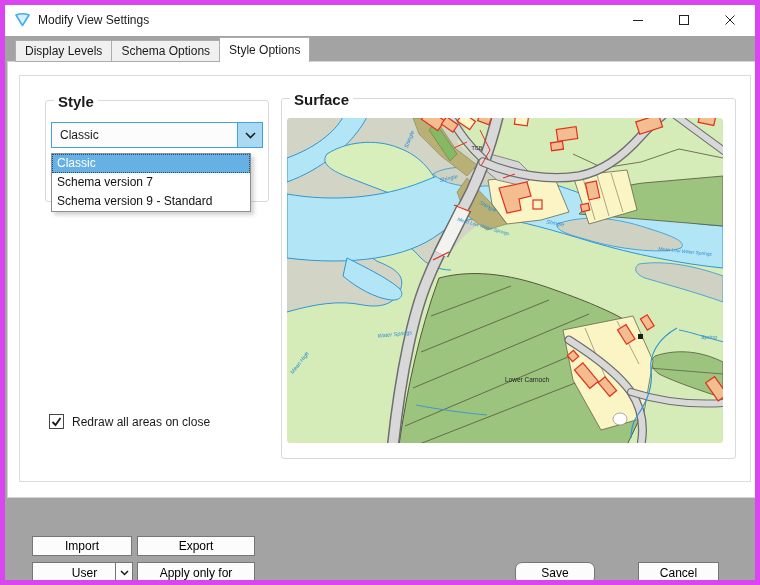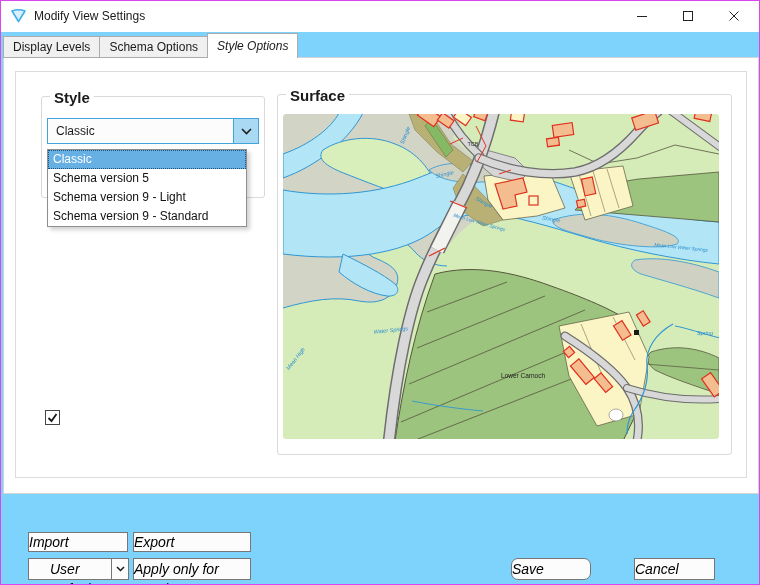--- a/index.html
+++ b/index.html
@@ -1,35 +1,35 @@
 <!DOCTYPE html>
 <html><head>
 <meta charset="utf-8">
 <style>
   * { box-sizing: border-box; margin: 0; padding: 0; }
   html,body { background:#fff; }
   body { font-family:"Liberation Sans", sans-serif; }
-  .window { position:relative; width:760px; height:585px; background:#7dd3fc;
-            border:1px solid #d946ef; overflow:hidden; }
+  .window { position:relative; width:760px; height:585px; background:#a3a3a3;
+            border:5px solid #d946ef; overflow:hidden; }
 
   
   .titlebar { position:absolute; left:0; top:0; right:0; height:31px; background:#fff; }
   .title-icon { position:absolute; left:9px; top:7px; width:17px; height:16px; }
   .title-text { position:absolute; left:33px; top:0; height:31px; line-height:30px;
                 font-size:12px; color:#1a1a1a; }
   .win-controls { position:absolute; right:2px; top:0; height:30px; display:flex; }
   .win-btn { width:46px; height:30px; display:flex; align-items:center; justify-content:center; }
 
   
   .tabstrip { position:absolute; left:2px; top:32px; display:flex; z-index:5; }
   .tab { height:22px; line-height:20px; padding:0 9px; font-size:12px; color:#1a1a1a;
          background:#f0f0f0; border:1px solid #acacac; margin-top:3px; margin-left:-1px; }
-  .tab:first-child { margin-left:0; }
+  .tab:first-child { margin-left:8px; }
   .tab.active { background:#fff; height:25px; line-height:24px; margin-top:0;
-                border-bottom:none; z-index:6;font-style:italic; }
+                border-bottom:none; z-index:6; }
 
   .page { position:absolute; left:2px; top:56px; width:756px; height:437px;
           border:1px solid #d4d4d4; background:#fff; }
   .panel { position:absolute; left:14px; top:70px; width:732px; height:407px;
            border:1px solid #dcdcdc; background:#fff; }
 
   .group { position:absolute; border:1px solid #d9d9d9; border-radius:3px; background:transparent; }
   .group-label { position:absolute; top:-8px; left:8px; background:#fff; padding:0 4px;
                  font-weight:bold; font-size:15px; color:#1a1a1a; }
   .group-style { left:40px; top:95px; width:224px; height:102px; }
@@ -55,22 +55,22 @@
   .checkbox { width:15px; height:15px; border:1px solid #454545; background:#fff;
               display:flex; align-items:center; justify-content:center; }
   .checkbox-label { font-size:12px; color:#1a1a1a; margin-left:8px; }
 
   
   .map { position:absolute; left:282px; top:113px; width:436px; height:325px;
          border-radius:4px; overflow:hidden; background:#d6ecb8; }
   .map svg { display:block; }
 
   
-  .btn { position:absolute; border:1px solid #767676; background:#fcfcfc; font-size:14px;
-         color:#000; font-family:"Liberation Sans",sans-serif;font-style:italic; }
+  .btn { position:absolute; border:1px solid #767676; background:#fcfcfc; font-size:12px;
+         color:#000; text-align:center; font-family:"Liberation Sans",sans-serif; }
   .btn-import  { left:27px;  top:531px; width:100px; height:20px; line-height:18px; }
   .btn-export  { left:132px; top:531px; width:118px; height:20px; line-height:18px; }
   .btn-userdef { left:27px;  top:557px; width:84px;  height:22px; line-height:20px;padding-left:21px; }
   .btn-userdef-arrow { left:110px; top:557px; width:18px; height:22px;
         display:flex; align-items:center; justify-content:center; }
   .btn-apply   { left:132px; top:557px; width:118px; height:22px; line-height:20px; }
   .btn-save    { left:510px; top:557px; width:80px;  height:22px; line-height:20px;border-radius:7px; }
   .btn-cancel  { left:633px; top:557px; width:81px;  height:22px; line-height:20px; }
 </style>
 </head>
@@ -253,31 +253,31 @@
     <div class="combo-value">Classic</div>
     <div class="combo-btn">
       <svg width="11" height="7">
         <path d="M1,1 L5.5,5.5 L10,1" fill="none" stroke="#1e1e1e" stroke-width="1.6"></path>
       </svg>
     </div>
   </div>
 
   <div class="popup">
     <div class="popup-item selected">Classic</div>
-    <div class="popup-item">Schema version 5</div>
-    <div class="popup-item">Schema version 9 - Light</div>
+    <div class="popup-item">Schema version 7</div>
     <div class="popup-item">Schema version 9 - Standard</div>
   </div>
 
   <div class="checkbox-row">
     <div class="checkbox">
       <svg width="11" height="11">
         <path d="M1.5,6 L4.5,9 L9.5,2" fill="none" stroke="#1a1a1a" stroke-width="1.8"></path>
       </svg>
     </div>
+    <div class="checkbox-label">Redraw all areas on close</div>
   </div>
 
   <div class="btn btn-import">Import</div>
   <div class="btn btn-export">Export</div>
   <div class="btn btn-userdef">User Defaults</div>
   <div class="btn btn-userdef-arrow">
     <svg width="9" height="6">
       <path d="M1,1 L4.5,4.5 L8,1" fill="none" stroke="#1a1a1a" stroke-width="1.5"></path>
     </svg>
   </div>

